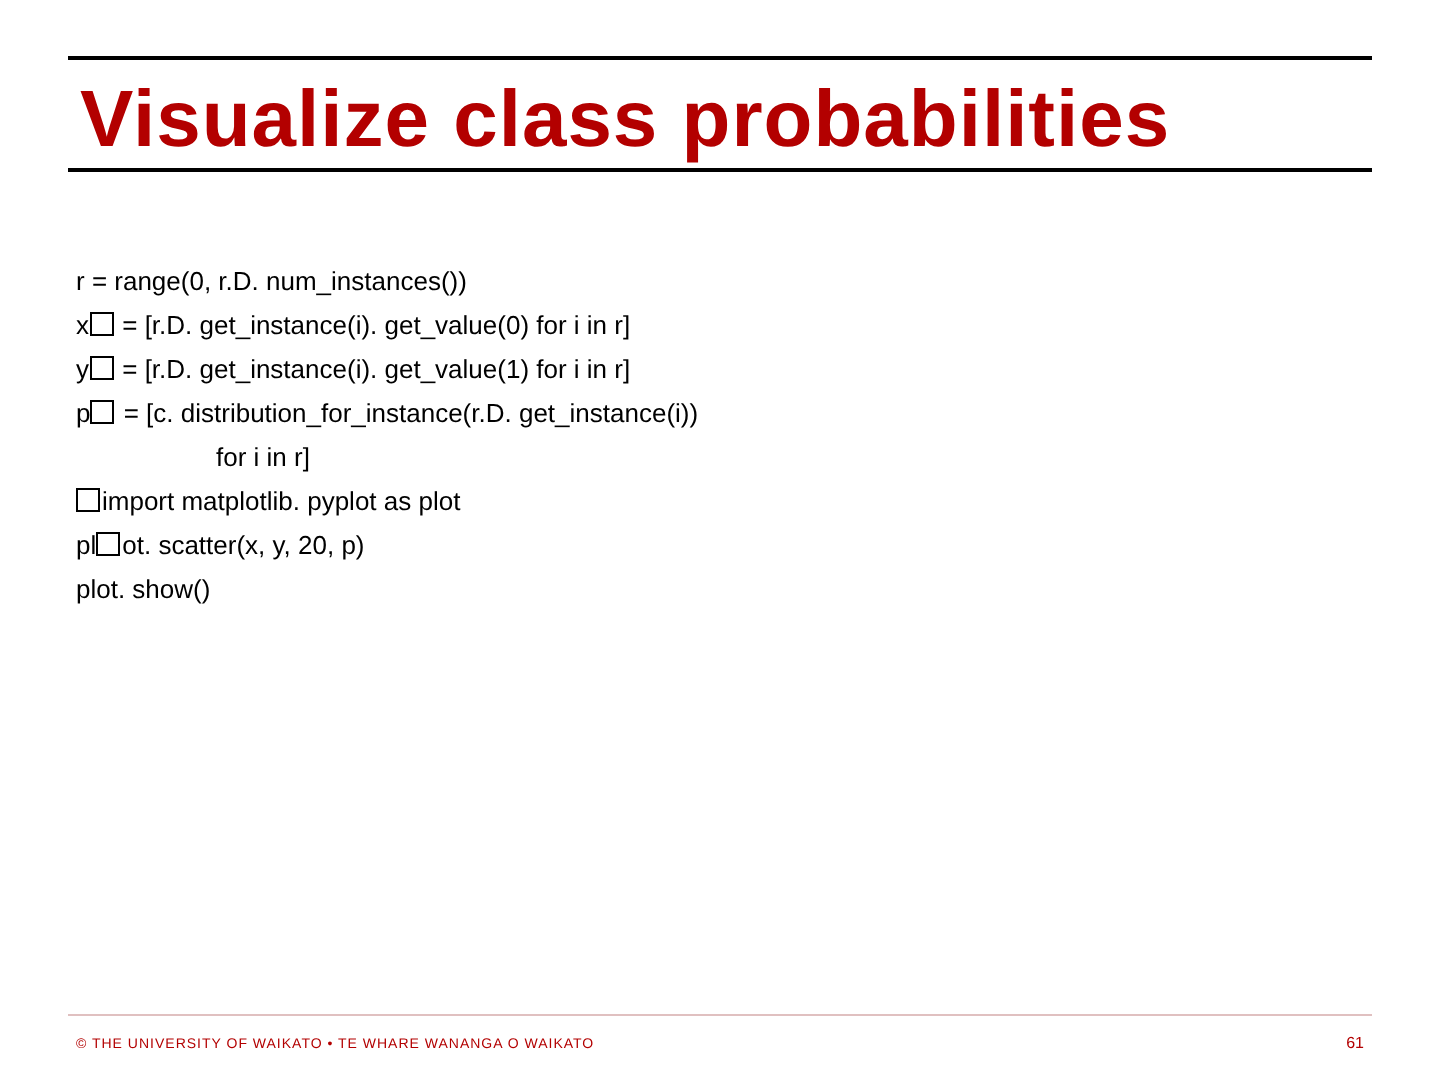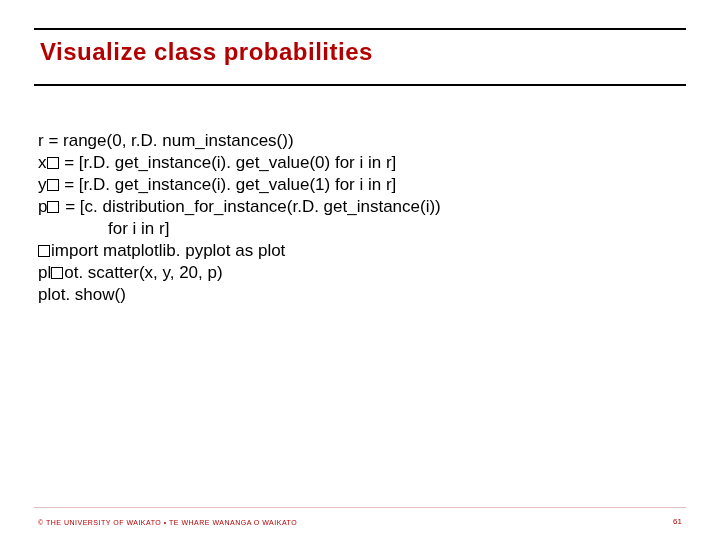--- a/index.html
+++ b/index.html
@@ -21,37 +21,37 @@
     position: absolute;
     left: 34px;
     right: 34px;
     top: 28px;
     border-top: 2px solid #000;
   }
   .title {
     position: absolute;
     left: 40px;
     top: 38px;
-    font-size: 24px;
+    font-size: 40px;
     font-weight: bold;
     color: #b30000;
     letter-spacing: 0.5px;
   }
   .rule-mid {
     position: absolute;
     left: 34px;
     right: 34px;
     top: 84px;
     border-top: 2px solid #000;
   }
   .code {
     position: absolute;
     left: 38px;
     top: 108px;
-    font-size: 17px;
+    font-size: 13px;
     line-height: 22px;
     font-family: Arial, Helvetica, sans-serif;
     color: #000;
     white-space: pre;
   }
   .code .marker {
     display: inline-block;
     width: 12px;
     height: 12px;
     border: 1px solid #000;

